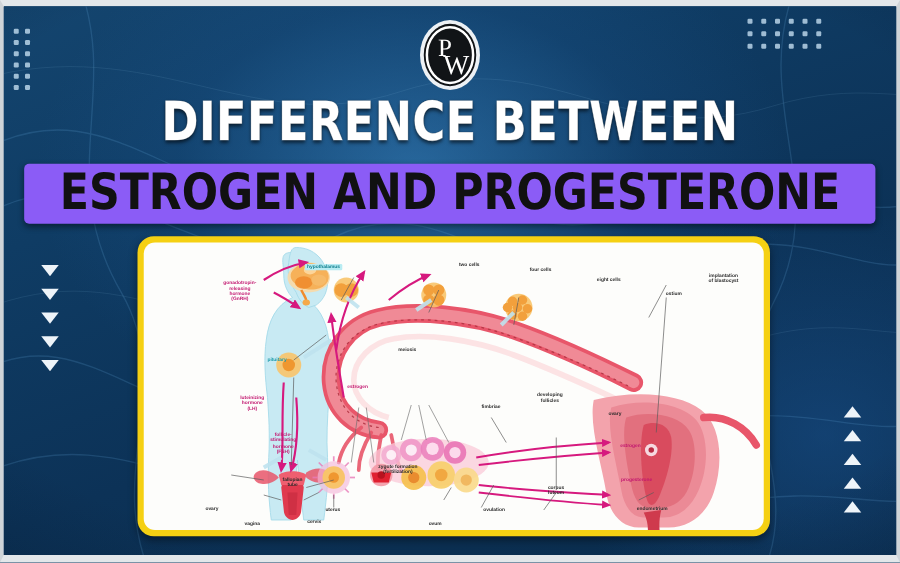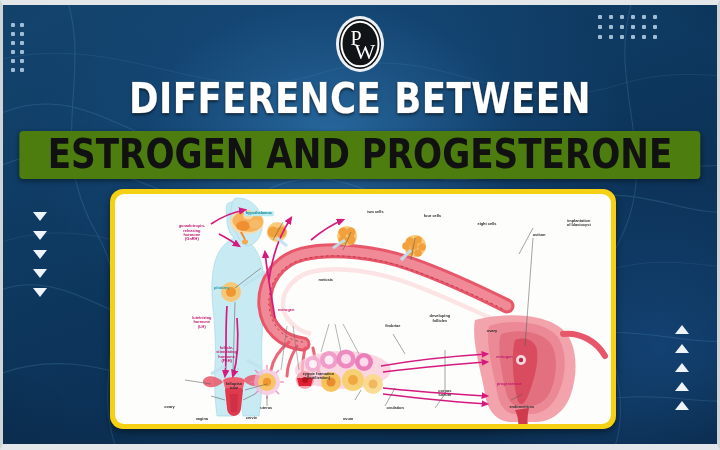--- a/index.html
+++ b/index.html
@@ -54,21 +54,21 @@
     position:absolute;left:0;right:0;top:70px;text-align:center;
     font-family:"Liberation Sans Narrow","DejaVu Sans Condensed","Liberation Sans",sans-serif;
     font-weight:bold;font-size:43px;line-height:46px;letter-spacing:.5px;
     color:#ffffff;
     transform:scaleX(.92);
     text-shadow:0 2px 3px rgba(0,0,0,.55), 0 0 1px rgba(0,0,0,.8);
     -webkit-text-stroke:0.6px rgba(255,255,255,.35);
   }
   #title-band{
     position:absolute;left:50%;transform:translateX(-50%);top:126px;
-    background:#4d7c0f;
+    background:#8b5cf6;
     border-radius:4px;
     padding:3px 12px 5px 12px;
     box-shadow:0 2px 5px rgba(0,0,0,.45);
   }
   #title-sub{
     font-family:"Liberation Sans Narrow","DejaVu Sans Condensed","Liberation Sans",sans-serif;
     font-weight:bold;font-size:40px;line-height:40px;letter-spacing:0px;
     color:#111111;white-space:nowrap;transform:scaleX(.95);
   }
   

